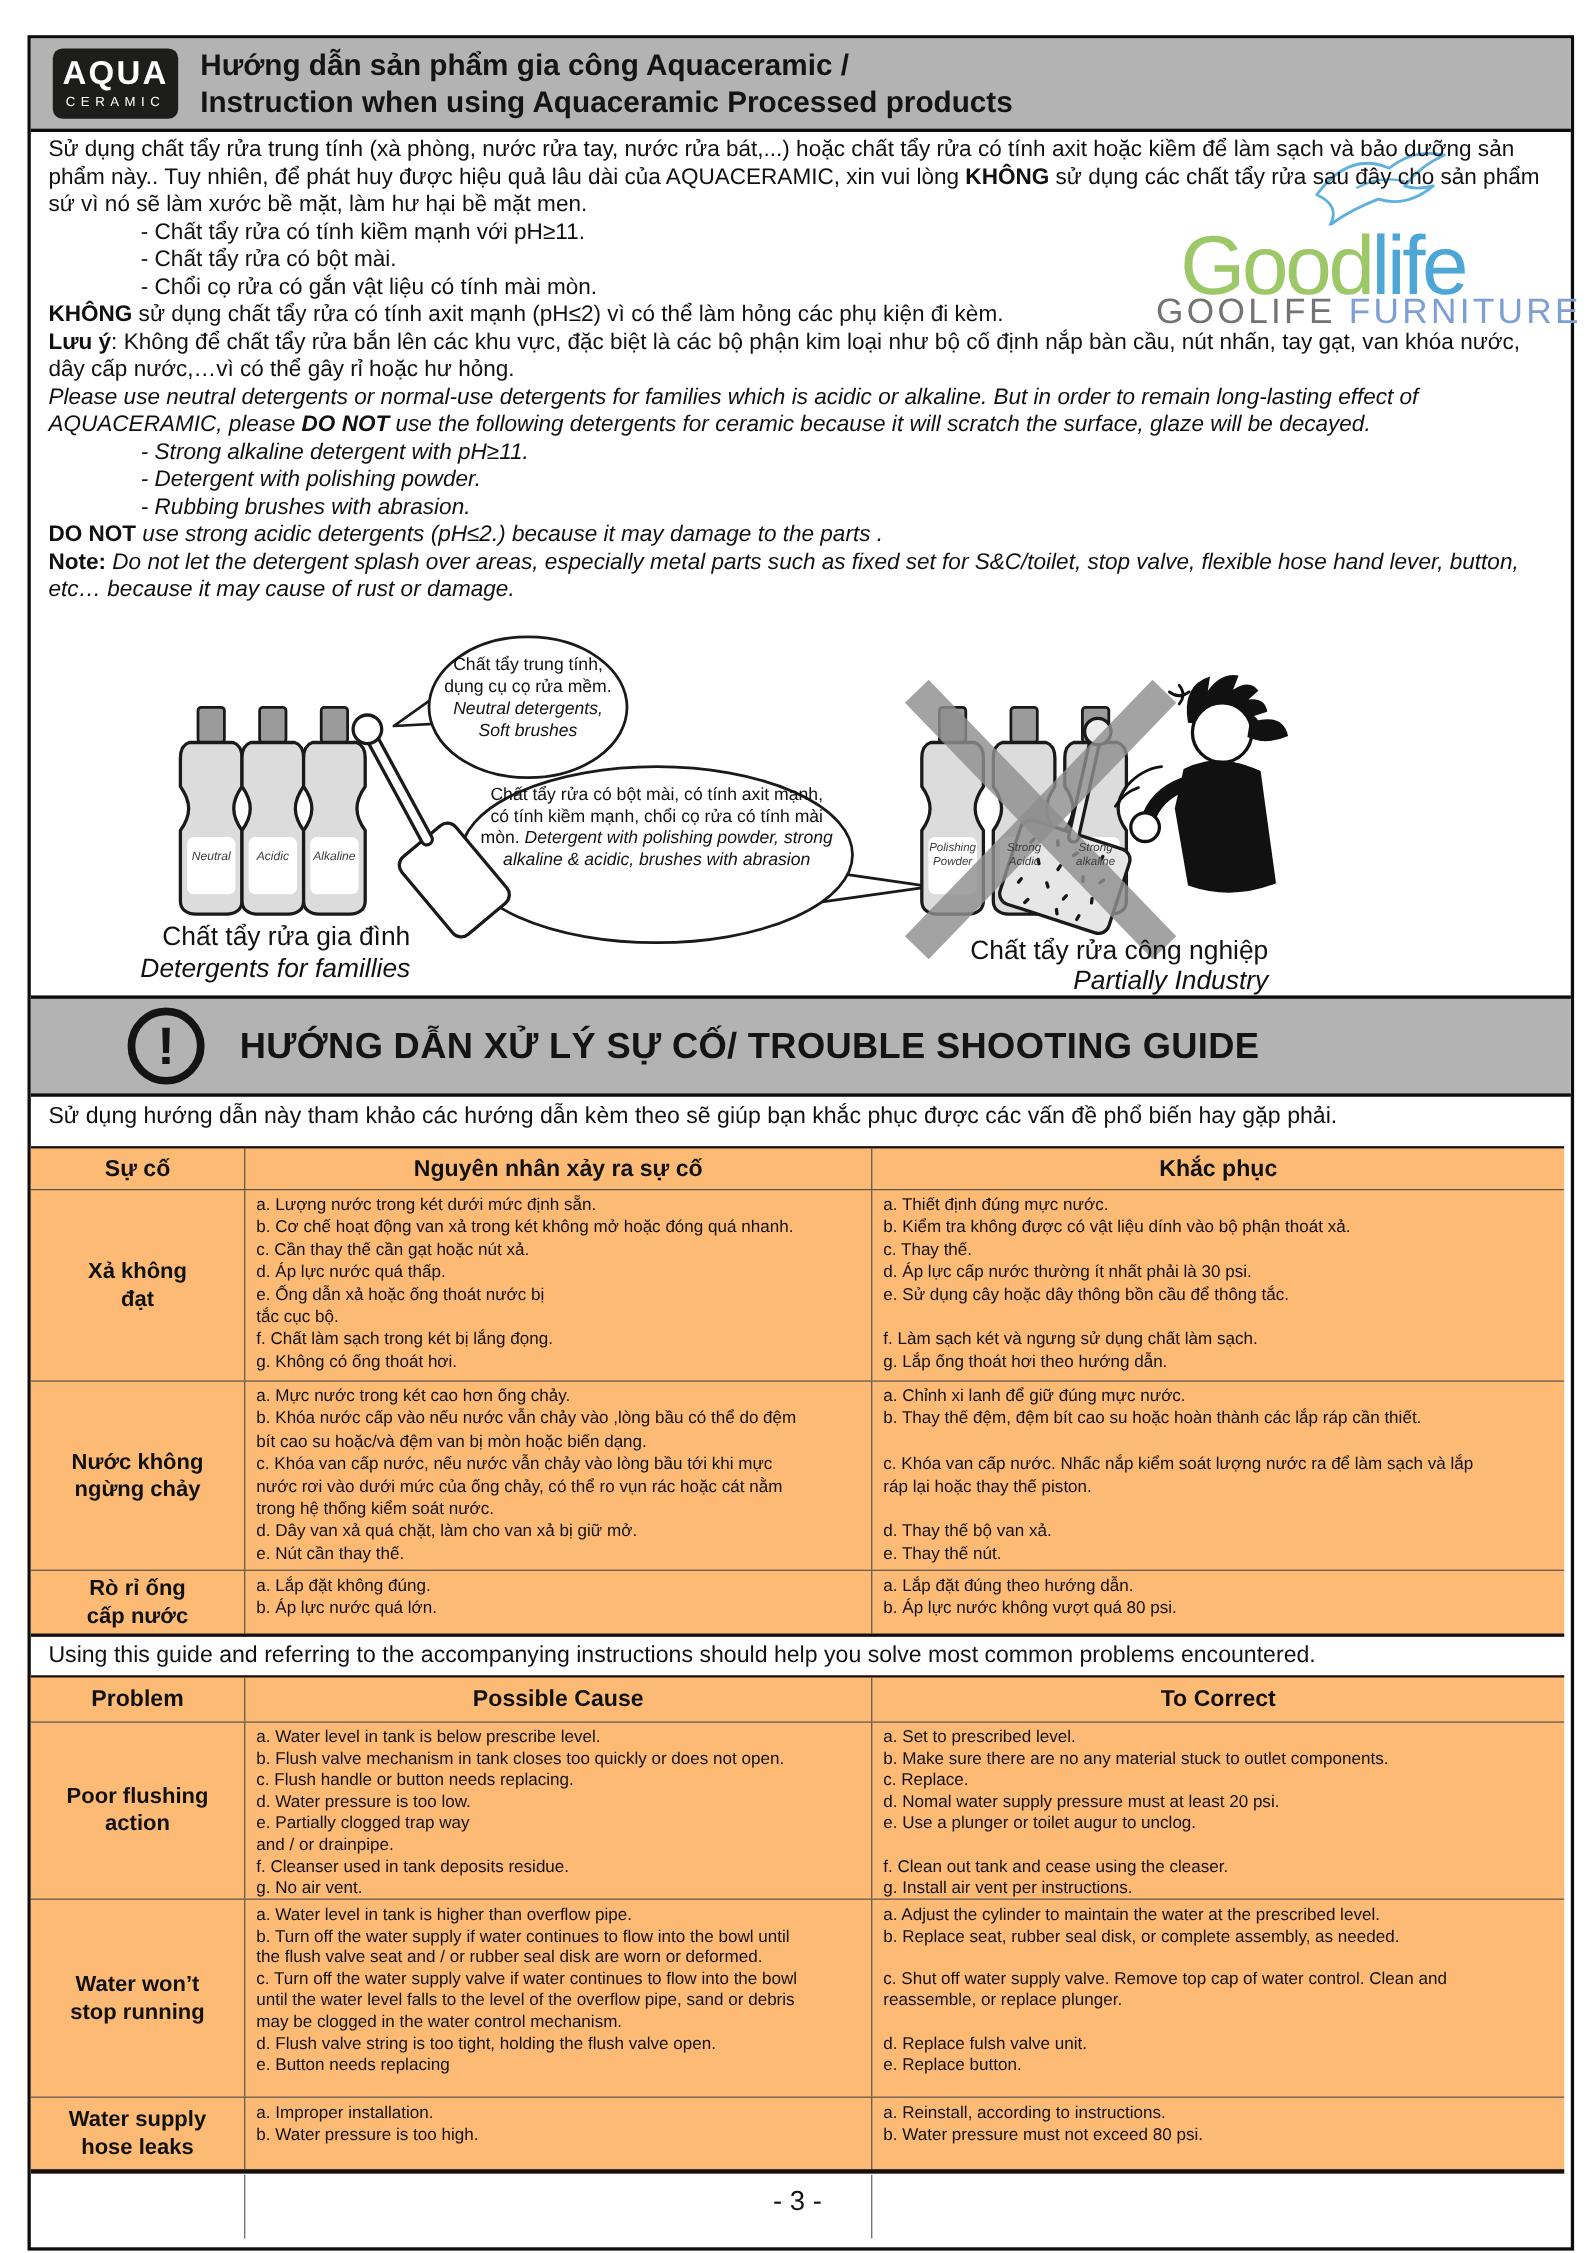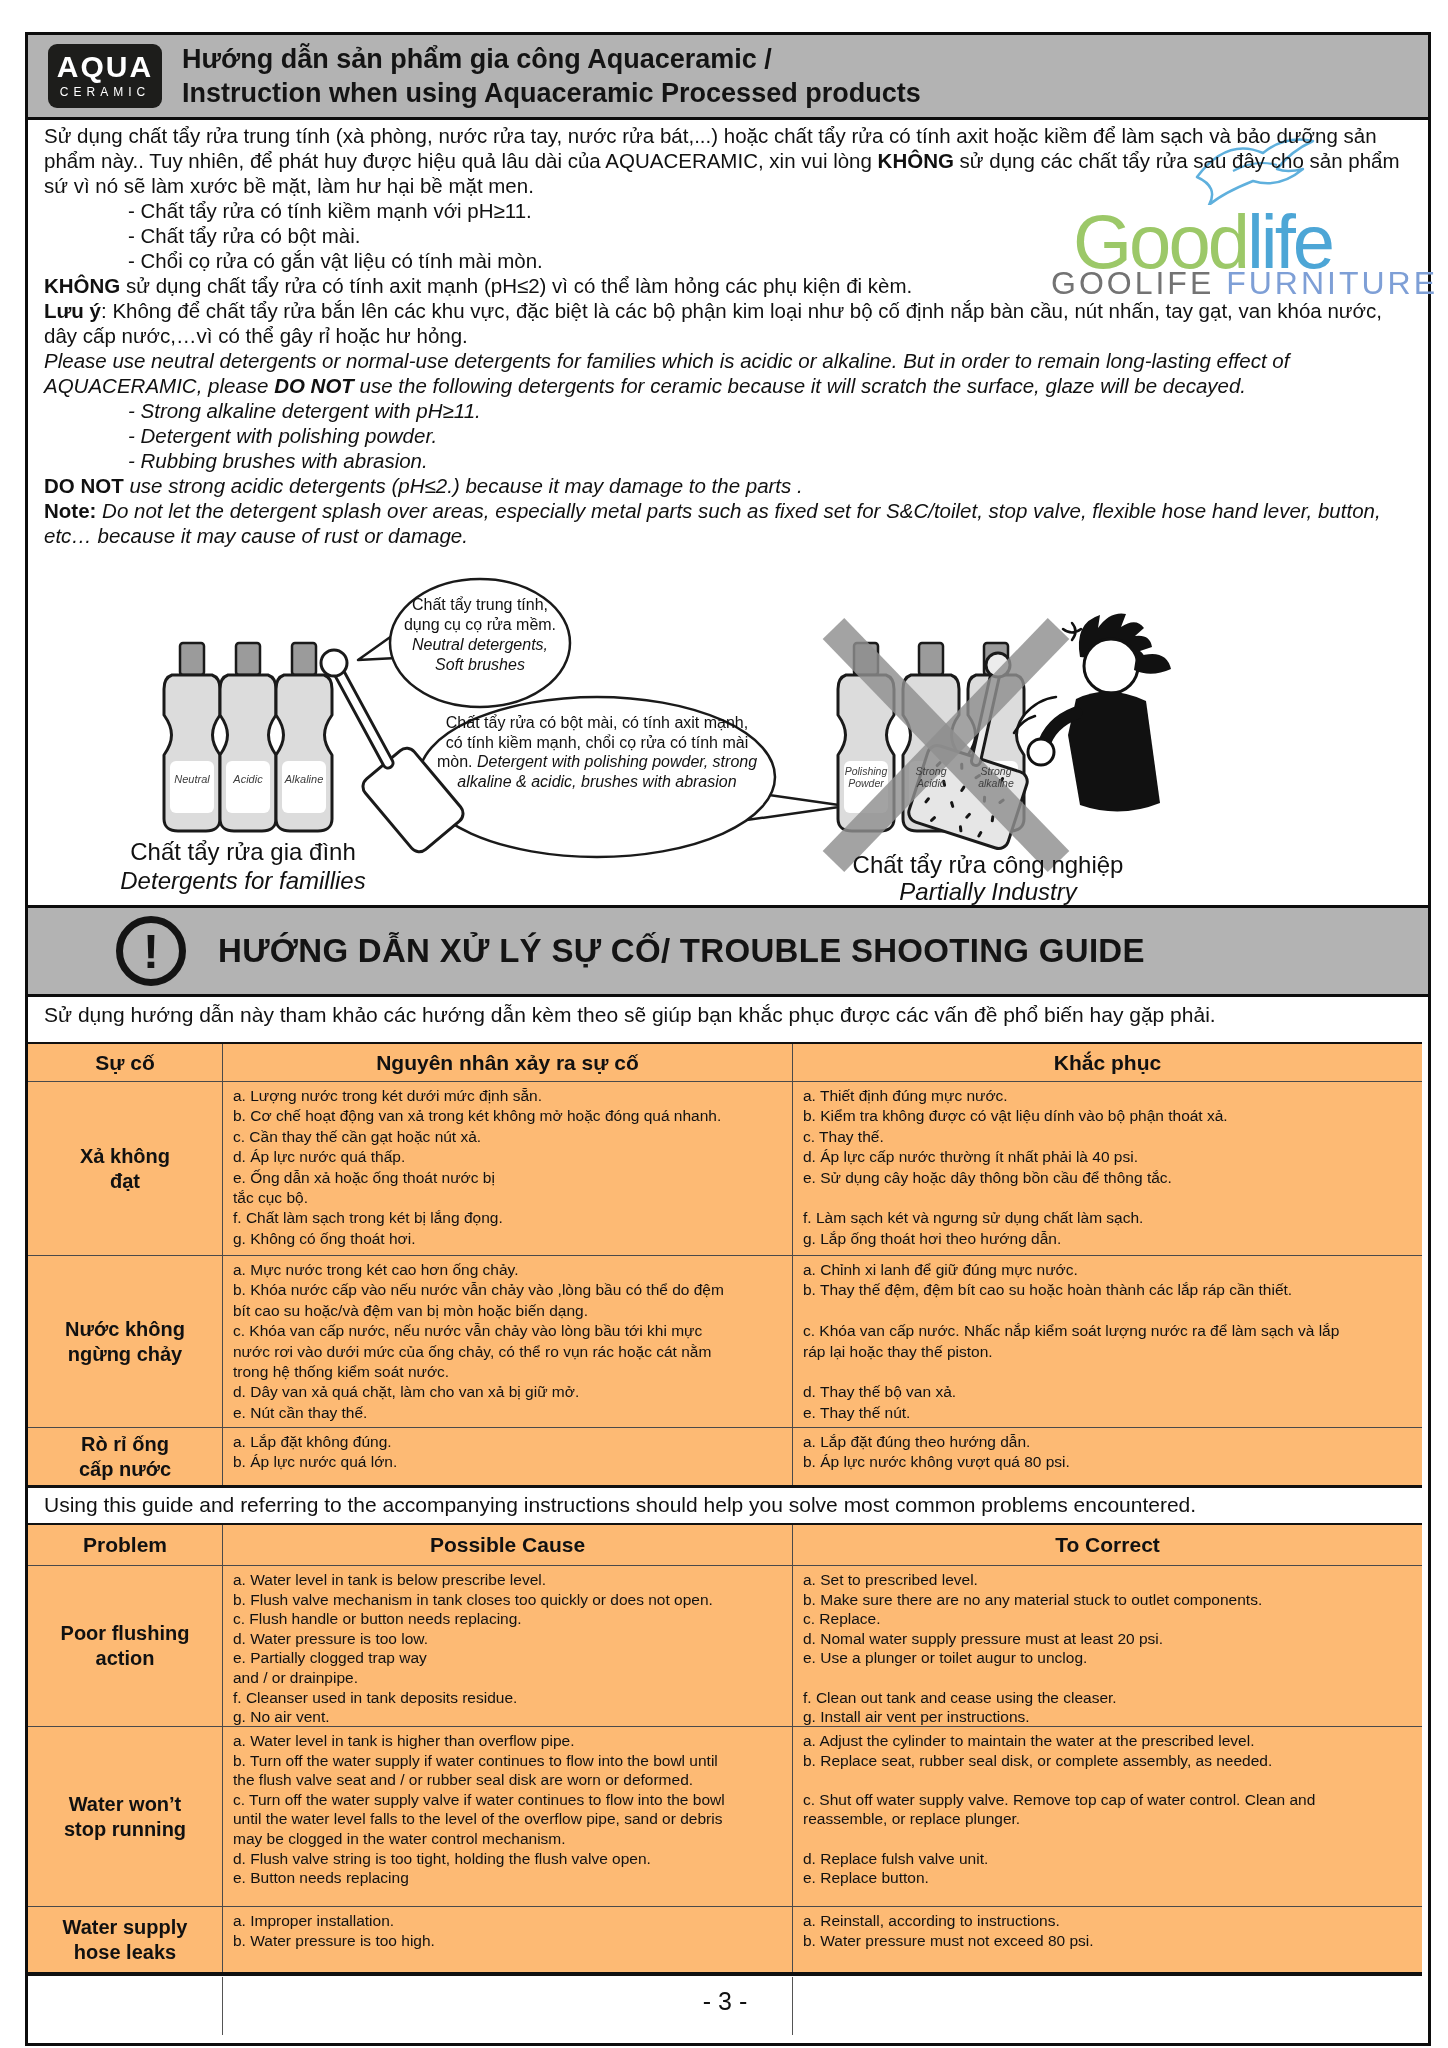--- a/index.html
+++ b/index.html
@@ -28,21 +28,21 @@
   .intro p{margin:0;}
   .indent{padding-left:84px;white-space:pre-line;}
   .it{font-style:italic;}
 
   
   .illu{position:absolute;left:0;top:530px;width:1394px;height:340px;z-index:3;}
   .illu svg{position:absolute;left:0;top:0;}
   .bubble-text{position:absolute;text-align:center;font-size:16px;line-height:20px;z-index:4;}
   .pre{white-space:pre-line;}
   .blabel{position:absolute;text-align:center;font-style:italic;color:#3d3d3d;z-index:4;}
-  .caption{position:absolute;text-align:center;font-size:24px;line-height:29px;z-index:4;}
+  .caption{position:absolute;text-align:right;font-size:24px;line-height:29px;z-index:4;}
 
   
   .band2{position:absolute;left:0;top:870px;width:100%;height:92px;background:#b3b3b3;
          border-top:3px solid #0d0d0d;border-bottom:3px solid #0d0d0d;box-sizing:border-box;
          display:flex;align-items:center;z-index:5;}
   .warn{width:70px;height:70px;border:7px solid #141414;border-radius:50%;margin-left:88px;
         display:flex;align-items:center;justify-content:center;font-size:48px;font-weight:bold;
         box-sizing:border-box;background:transparent;color:#141414;}
   .band2-title{font-size:33px;font-weight:bold;margin-left:32px;color:#141414;letter-spacing:0.3px;}
 
@@ -253,21 +253,21 @@
 d. Áp lực nước quá thấp.
 e. Ống dẫn xả hoặc ống thoát nước bị
 tắc cục bộ.
 f. Chất làm sạch trong két bị lắng đọng.
 g. Không có ống thoát hơi.</div>
             </div>
           <div class="c3">
               <div class="cellbody">a. Thiết định đúng mực nước.
 b. Kiểm tra không được có vật liệu dính vào bộ phận thoát xả.
 c. Thay thế.
-d. Áp lực cấp nước thường ít nhất phải là 40 psi.
+d. Áp lực cấp nước thường ít nhất phải là 30 psi.
 e. Sử dụng cây hoặc dây thông bồn cầu để thông tắc.
 
 f.  Làm sạch két và ngưng sử dụng chất làm sạch.
 g. Lắp ống thoát hơi theo hướng dẫn.</div>
             </div>
         </div>
         <div class="trow" style="height:172px">
           <div class="c1">
               <div class="prob">Nước không
 ngừng chảy</div>

